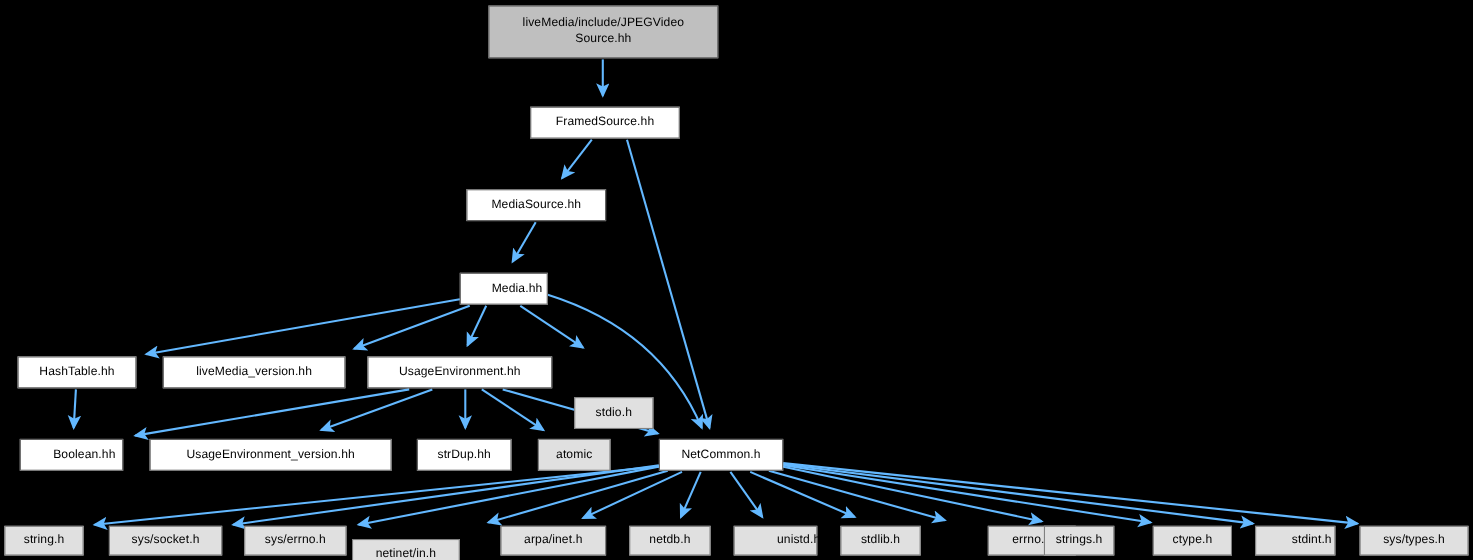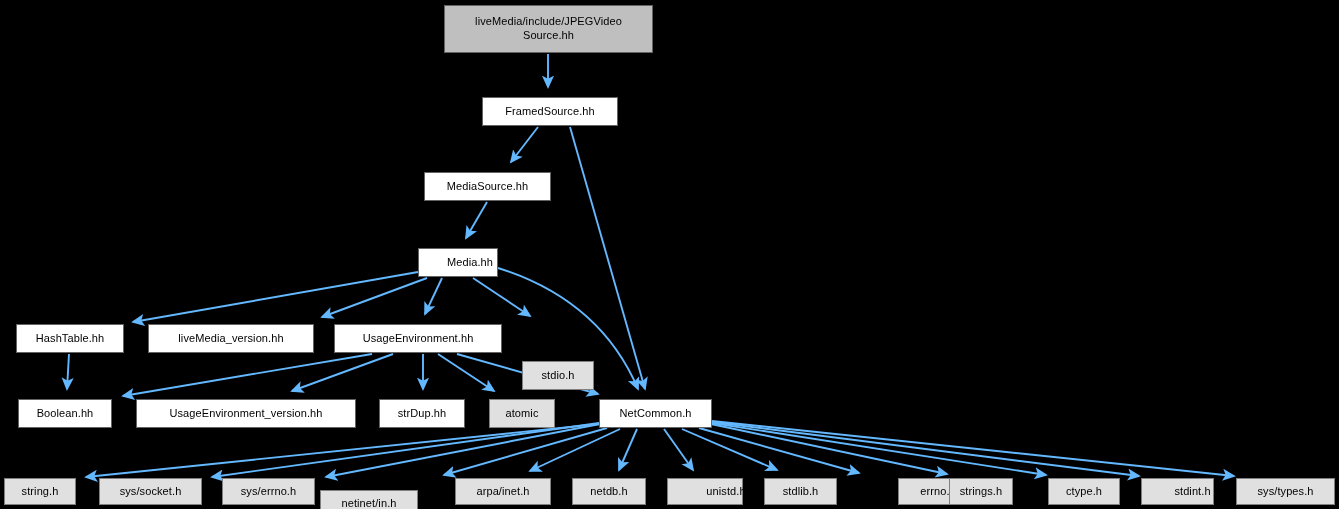--- a/index.html
+++ b/index.html
@@ -106,21 +106,21 @@
   <div id="nodes-layer">
       <div class="node kind-root" style="left: 444px; top: 5px; width: 209px; height: 48px;"><span class="node-label">liveMedia/include/JPEGVideo
 Source.hh</span></div>
       <div class="node kind-project" style="left: 482px; top: 97px; width: 136px; height: 29px;"><span class="node-label">FramedSource.hh</span></div>
       <div class="node kind-project" style="left: 424px; top: 172px; width: 127px; height: 29px;"><span class="node-label">MediaSource.hh</span></div>
       <div class="node kind-project" style="left: 418px; top: 248px; width: 80px; height: 29px; padding-left: 24px;"><span class="node-label">Media.hh</span></div>
       <div class="node kind-project" style="left: 16px; top: 324px; width: 108px; height: 29px;"><span class="node-label">HashTable.hh</span></div>
       <div class="node kind-project" style="left: 148px; top: 324px; width: 166px; height: 29px;"><span class="node-label">liveMedia_version.hh</span></div>
       <div class="node kind-project" style="left: 334px; top: 324px; width: 168px; height: 29px;"><span class="node-label">UsageEnvironment.hh</span></div>
       <div class="node kind-system" style="left: 522px; top: 324px; width: 72px; height: 29px; margin-top: 37px;"><span class="node-label">stdio.h</span></div>
-      <div class="node kind-project" style="left: 18px; top: 399px; width: 94px; height: 29px;"><span class="node-label">Boolean.hh</span></div>
+      <div class="node kind-project" style="left: 18px; top: 399px; width: 94px; height: 29px; justify-content: flex-end;"><span class="node-label">Boolean.hh</span></div>
       <div class="node kind-project" style="left: 136px; top: 399px; width: 220px; height: 29px;"><span class="node-label">UsageEnvironment_version.hh</span></div>
       <div class="node kind-project" style="left: 379px; top: 399px; width: 86px; height: 29px;"><span class="node-label">strDup.hh</span></div>
       <div class="node kind-system" style="left: 489px; top: 399px; width: 66px; height: 29px;"><span class="node-label">atomic</span></div>
       <div class="node kind-project" style="left: 599px; top: 399px; width: 113px; height: 29px;"><span class="node-label">NetCommon.h</span></div>
       <div class="node kind-system" style="left: 4px; top: 478px; width: 72px; height: 27px;"><span class="node-label">string.h</span></div>
       <div class="node kind-system" style="left: 99px; top: 478px; width: 103px; height: 27px;"><span class="node-label">sys/socket.h</span></div>
       <div class="node kind-system" style="left: 222px; top: 478px; width: 93px; height: 27px;"><span class="node-label">sys/errno.h</span></div>
       <div class="node kind-system" style="left: 320px; top: 478px; width: 98px; height: 27px; margin-top: 12px;"><span class="node-label">netinet/in.h</span></div>
       <div class="node kind-system" style="left: 455px; top: 478px; width: 96px; height: 27px;"><span class="node-label">arpa/inet.h</span></div>
       <div class="node kind-system" style="left: 572px; top: 478px; width: 74px; height: 27px;"><span class="node-label">netdb.h</span></div>

